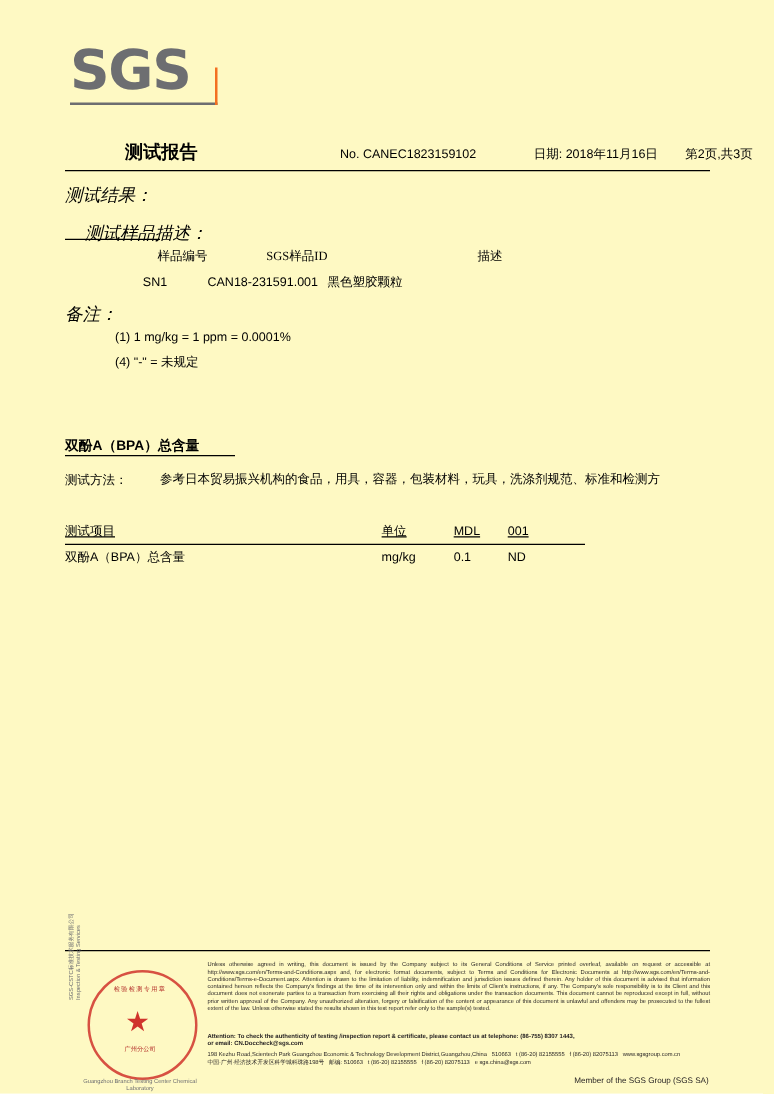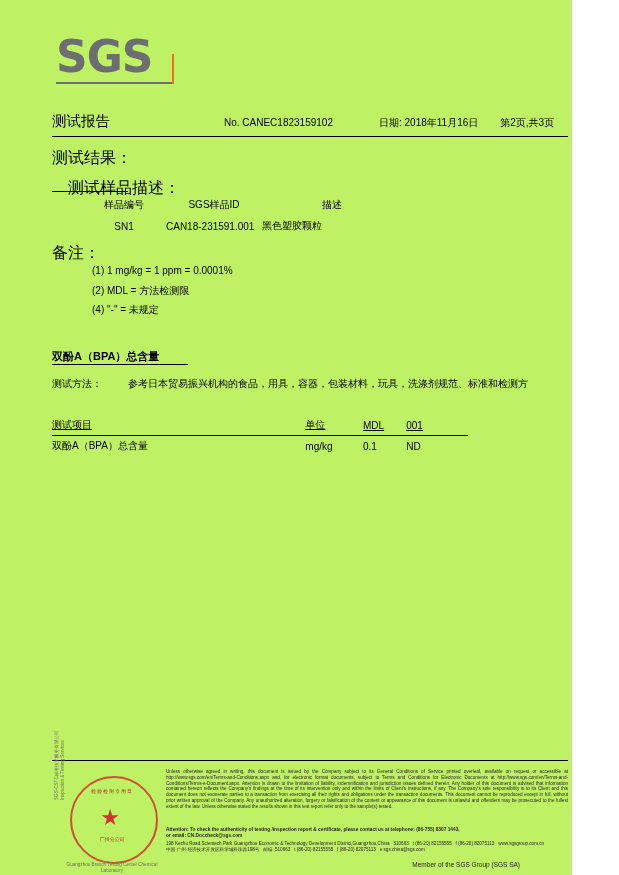--- a/index.html
+++ b/index.html
@@ -11,23 +11,23 @@
     width: 619px;
     height: 875px;
     font-family: "Liberation Sans", sans-serif;
     color: #1a1a1a;
     position: relative;
     overflow: hidden;
   }
   .page {
     position: absolute;
     left: 0; top: 0;
-    width: 572px;
+    width: 619px;
     height: 875px;
-    background: #bef264;
+    background: #fef9c3;
   }
   
   .logo-wrap {
     position: absolute;
     left: 56px;
     top: 34px;
     width: 120px;
     height: 52px;
   }
   .logo-text {
@@ -59,23 +59,24 @@
   .title-row {
     position: absolute;
     left: 52px;
     top: 112px;
     width: 516px;
     display: flex;
     align-items: baseline;
   }
   .doc-title {
     font-size: 14.5px;
-    font-weight: normal;
-    color: #000;
-    white-space: nowrap;
+    font-weight: bold;
+    color: #000;
+    white-space: nowrap;
+    margin-left: 48px;
   }
   .title-mid {
     font-size: 10px;
     color: #000;
     margin-left: 114px;
     white-space: nowrap;
     text-align: center;
   }
   .title-date {
     font-size: 10px;
@@ -94,23 +95,24 @@
     left: 52px;
     top: 136px;
     width: 516px;
     height: 1px;
     background: #000;
   }
 
   
   .lbl {
     position: absolute;
-    font-size: 16px;
-    color: #000;
-    white-space: nowrap;
+    font-size: 14px;
+    color: #000;
+    white-space: nowrap;
+    font-style: italic;
   }
   .results-label { left: 52px; top: 148px; }
   .sample-desc-label { left: 68px; top: 178px; }
   .sample-desc-underline {
     position: absolute;
     left: 52px;
     top: 191px;
     width: 76px;
     height: 1px;
     background: #000;
@@ -121,23 +123,24 @@
   .sample-table {
     position: absolute;
     left: 82px;
     top: 198px;
     font-size: 10px;
     color: #000;
     border-collapse: collapse;
   }
   .sample-table th {
     font-weight: normal;
-    text-align: center;
+    text-align: right;
     padding: 0 0 7px 0;
     white-space: nowrap;
+    font-family: Liberation Serif, serif;
   }
   .sample-table td {
     padding: 0;
     white-space: nowrap;
   }
   .col-id   { width: 84px; }
   .col-sgs  { width: 96px; }
   .col-desc { width: 140px; }
   .cell-center { text-align: center; }
 
@@ -380,21 +383,20 @@
         <td class="cell-center">SN1</td>
         <td>CAN18-231591.001</td>
         <td>黑色塑胶颗粒</td>
       </tr>
     </tbody>
   </table>
 
   <div class="lbl remark-label">备注：</div>
   <div class="notes">
     <div>(1) 1 mg/kg = 1 ppm = 0.0001%</div>
-    <div>(2) MDL = 方法检测限</div>
     <div>(4) "-" = 未规定</div>
   </div>
 
   <div class="section-head">双酚A（BPA）总含量</div>
   <div class="section-head-underline"></div>
 
   <div class="method-label">测试方法：</div>
   <div class="method-text">
     <div>参考日本贸易振兴机构的食品，用具，容器，包装材料，玩具，洗涤剂规范、标准和检测方</div>
   </div>

